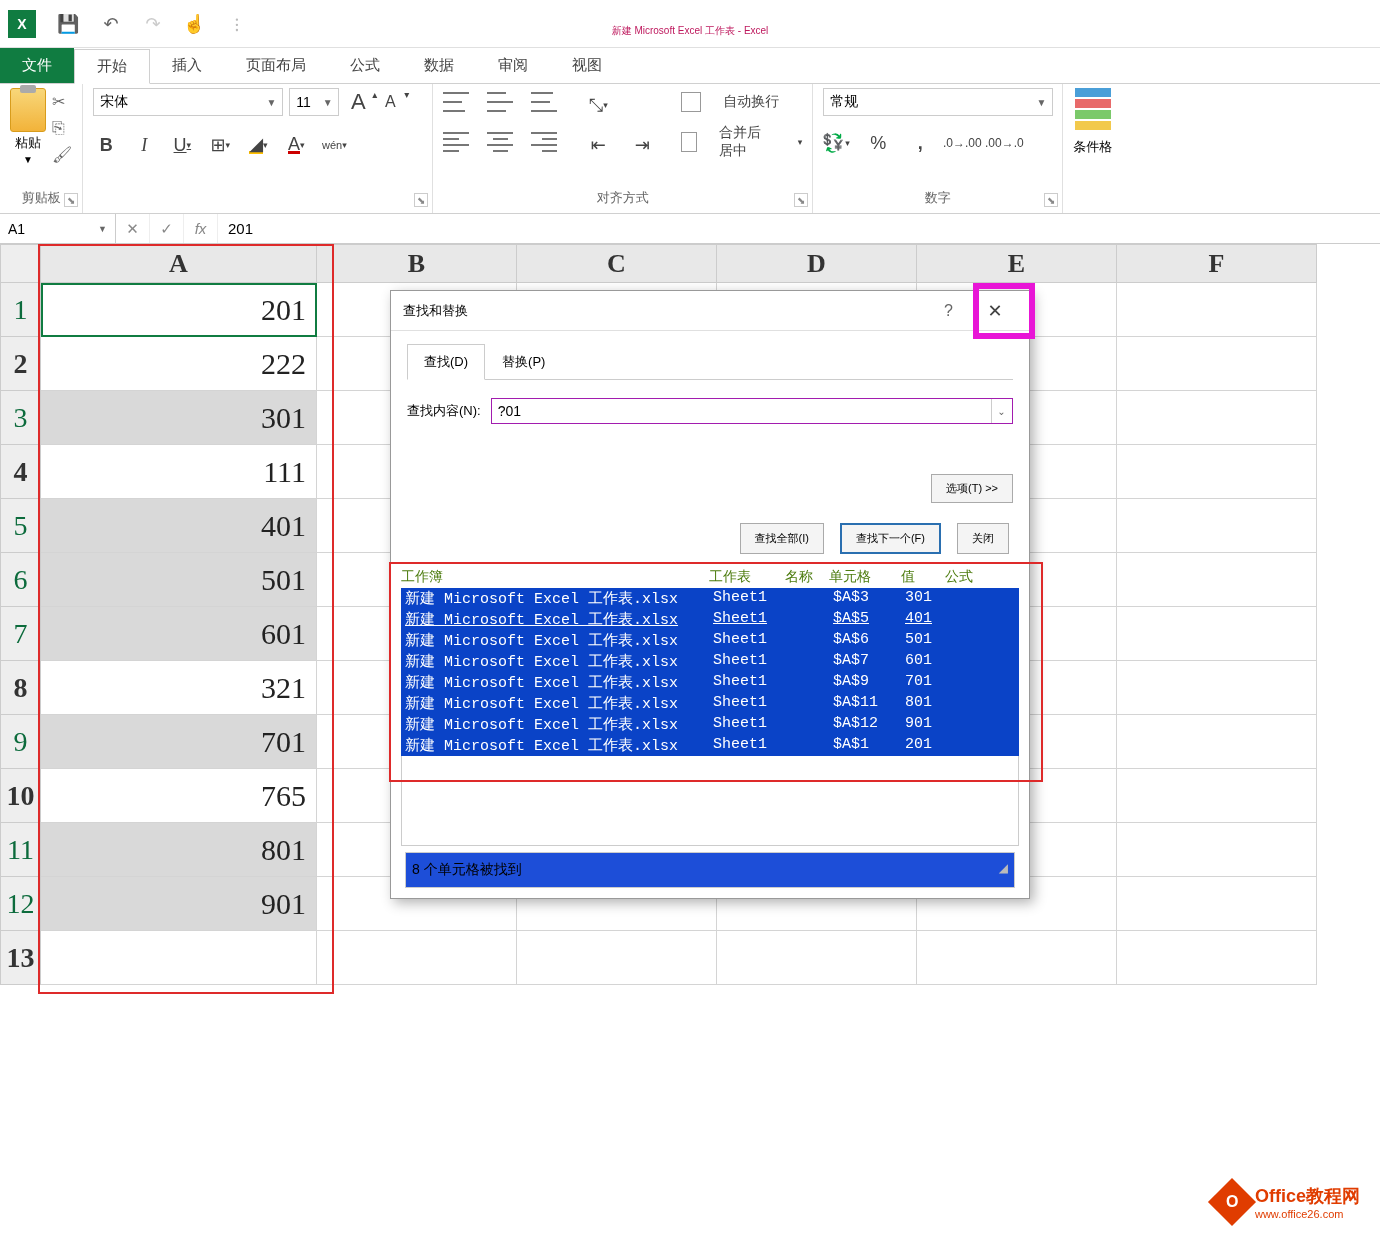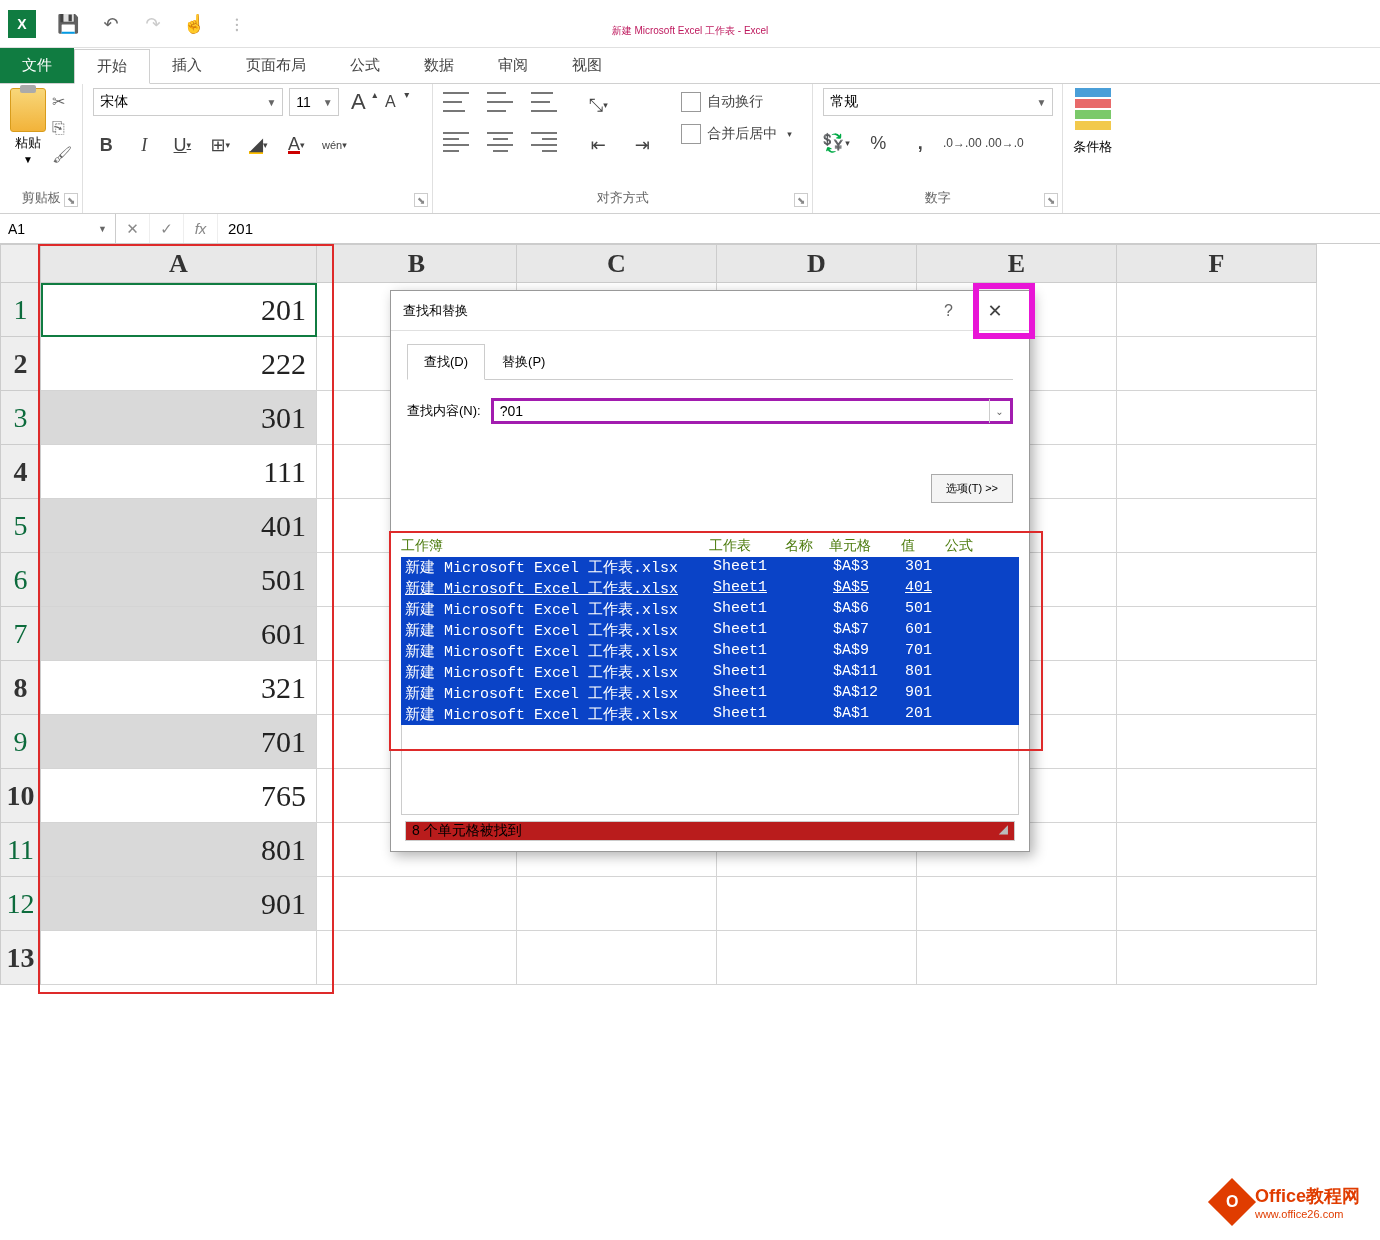--- a/index.html
+++ b/index.html
@@ -42,21 +42,21 @@
 .bigA { font-size:22px; position:relative;}
 .bigA sup{font-size:10px; position:absolute; top:0; right:-6px;}
 .fontcolor-a { color:#444; border-bottom: 3px solid #c00; line-height: 14px; display:inline-block;}
 .fill-bucket { color:#444; border-bottom: 3px solid #ffc000; line-height:14px; display:inline-block;}
 
 .align-grid { display:flex; flex-direction:column; gap:14px; padding-top:4px;}
 .align-row { display:flex; gap:18px;}
 .align-btn { width:26px; height:20px; display:flex; flex-direction:column; justify-content:space-between;}
 .align-btn span{display:block; height:2px; background:#777;}
 .align-side { display:flex; flex-direction:column; gap:12px; padding-top:4px; margin-left:20px;}
-.wrap-row{display:flex; align-items:center; gap:6px; font-size:14px; color:#444;}
+.wrap-row{display:flex; align-items:center; gap:22px; font-size:14px; color:#444;}
 .wrap-row .icon{width:20px;height:20px;border:1px solid #999;}
 
 .number-col { display:flex; flex-direction:column; gap:14px;}
 .num-combo { width:230px;}
 .num-row { display:flex; gap:16px;}
 
 .cf-icon { width:36px; height:44px; display:flex; flex-direction:column; gap:2px;}
 .cf-icon div{height:9px;}
 
 
@@ -86,39 +86,39 @@
 .dialog-title .spacer{flex:1;}
 .dialog-title .help{font-size:16px; color:#666; margin-right:20px; cursor:pointer;}
 .dialog-close { width:44px; height:40px; display:flex; align-items:center; justify-content:center; font-size:18px; color:#444; cursor:pointer;}
 .close-highlight { position:absolute; top:-8px; right:-6px; width:62px; height:56px; border:6px solid #e815d6; pointer-events:none;}
 
 .dialog-body { padding:12px 16px;}
 .dlg-tabs { display:flex; border-bottom:1px solid #ccc; margin-bottom:18px;}
 .dlg-tab { padding:8px 16px; border:1px solid transparent; cursor:pointer; position:relative; top:1px;}
 .dlg-tab.active { border:1px solid #ccc; border-bottom:1px solid #fff; background:#fff;}
 .find-row { display:flex; align-items:center; gap:10px; margin-bottom:50px;}
-.find-input { flex:1; height:26px; border:3px solid #a21caf; display:flex; align-items:center; padding:0 6px; font-size:14px;}
+.find-input { flex:1; height:26px; border:1px solid #a21caf; display:flex; align-items:center; padding:0 6px; font-size:14px;}
 .find-input .dd{width:20px; height:24px; border-left:1px solid #ccc; display:flex; align-items:center; justify-content:center; font-size:10px; color:#666; margin-left:auto; margin-right:-5px;}
 .opt-row { display:flex; justify-content:flex-end; margin-bottom:20px;}
 .dlg-btn { border:1px solid #aaa; background:#f4f4f4; padding:6px 14px; font-size:11px; cursor:pointer;}
 .dlg-btn.primary { border:2px solid #2a6fb0;}
 .btn-row { display:flex; gap:16px; justify-content:flex-end; padding-right:4px;}
 
 .results-wrap { margin:0 10px 10px; position:relative;}
 .results-red-box{ position:absolute; top:-4px; left:-12px; right:-24px; height:220px; border:2px solid #de2a2a; pointer-events:none;}
 .results-headers { display:flex; font-size:14px; color:#4d7c0f; padding:2px 0;}
 .results-headers span{flex-shrink:0;}
 .rh-wb{width:308px;} .rh-ws{width:76px;} .rh-nm{width:44px;} .rh-cl{width:72px;} .rh-val{width:44px;} .rh-fm{width:50px;}
 .results-list { background:#0a43c7; color:#fff; font-family:"Courier New",monospace; font-size:15px;}
 .result-row { display:flex; padding:1px 4px;}
 .result-row span{flex-shrink:0; white-space:pre;}
 .result-row.active span{ color:#fff;}
 .result-row.active .ul{text-decoration:underline;}
 .rc-wb{width:308px;} .rc-ws{width:120px;} .rc-cl{width:72px;} .rc-val{width:60px;}
-.results-status { border:1px solid #ccc; margin:6px 4px 6px; padding:0 6px; font-size:14px; background:#b91c1c; display:flex;}
+.results-status { border:1px solid #ccc; margin:6px 4px 6px; padding:8px 6px; font-size:14px; background:#1d4ed8; display:flex;}
 .results-status .grip{margin-left:auto; color:#bbb; font-size:12px;}
 
 
 .watermark { position:absolute; right:20px; bottom:20px; display:flex; align-items:center; gap:6px; font-size:14px;}
 .watermark .logo{ width:34px; height:34px; background:#e03c00; transform:rotate(45deg); display:flex; align-items:center; justify-content:center;}
 .watermark .logo span{transform:rotate(-45deg); color:#fff; font-weight:bold; font-size:16px;}
 .watermark .t1{color:#e03c00; font-weight:bold; font-size:18px;}
 .watermark .t2{color:#e03c00; font-size:11px;}
 </style>
 </head>
@@ -486,20 +486,25 @@
     <div class="find-row">
       <label>查找内容(N):</label>
       <div class="find-input">
         <span>?01</span>
         <span class="dd">⌄</span>
       </div>
     </div>
     <div class="opt-row">
       <button class="dlg-btn">选项(T) &gt;&gt;</button>
     </div>
+    <div class="btn-row">
+      <button class="dlg-btn">查找全部(I)</button>
+      <button class="dlg-btn primary">查找下一个(F)</button>
+      <button class="dlg-btn">关闭</button>
+    </div>
   </div>
 
   <div class="results-wrap">
     <div class="results-red-box"></div>
     <div class="results-headers">
       <span class="rh-wb">工作簿</span>
       <span class="rh-ws">工作表</span>
       <span class="rh-nm">名称</span>
       <span class="rh-cl">单元格</span>
       <span class="rh-val">值</span>

